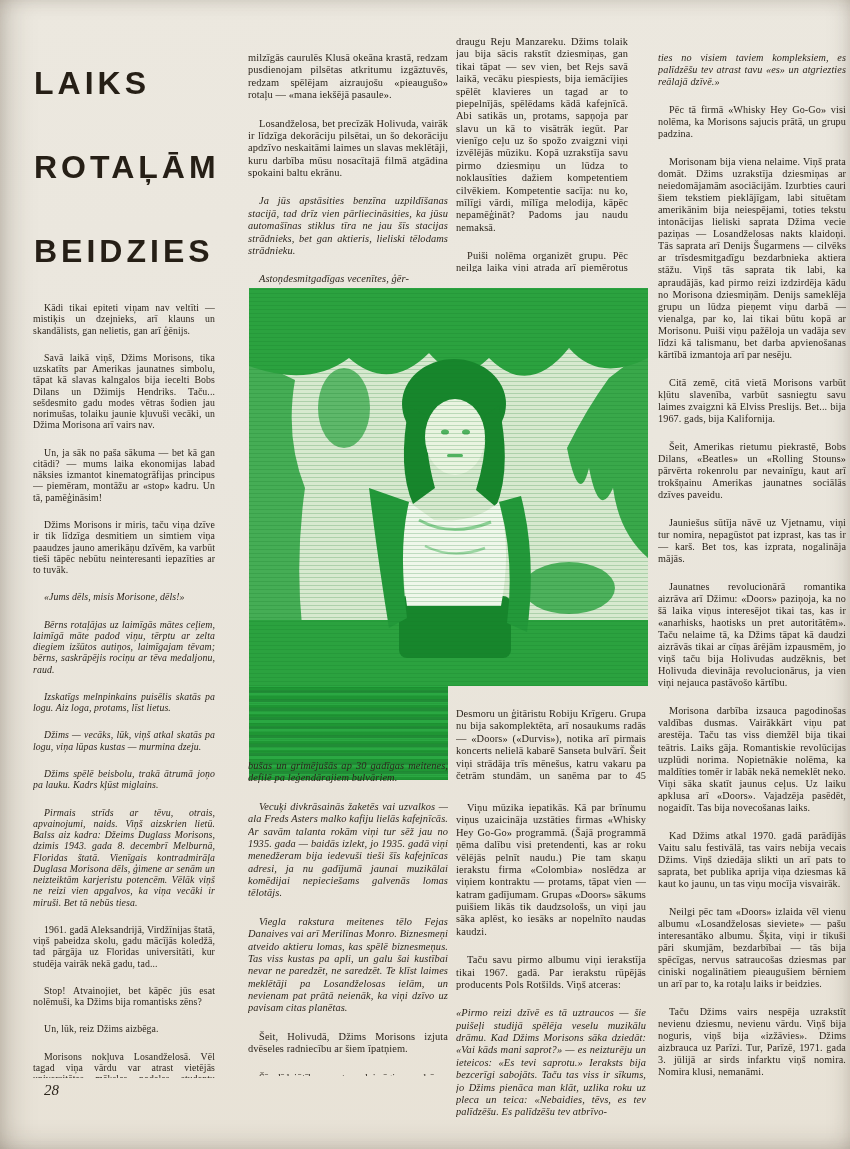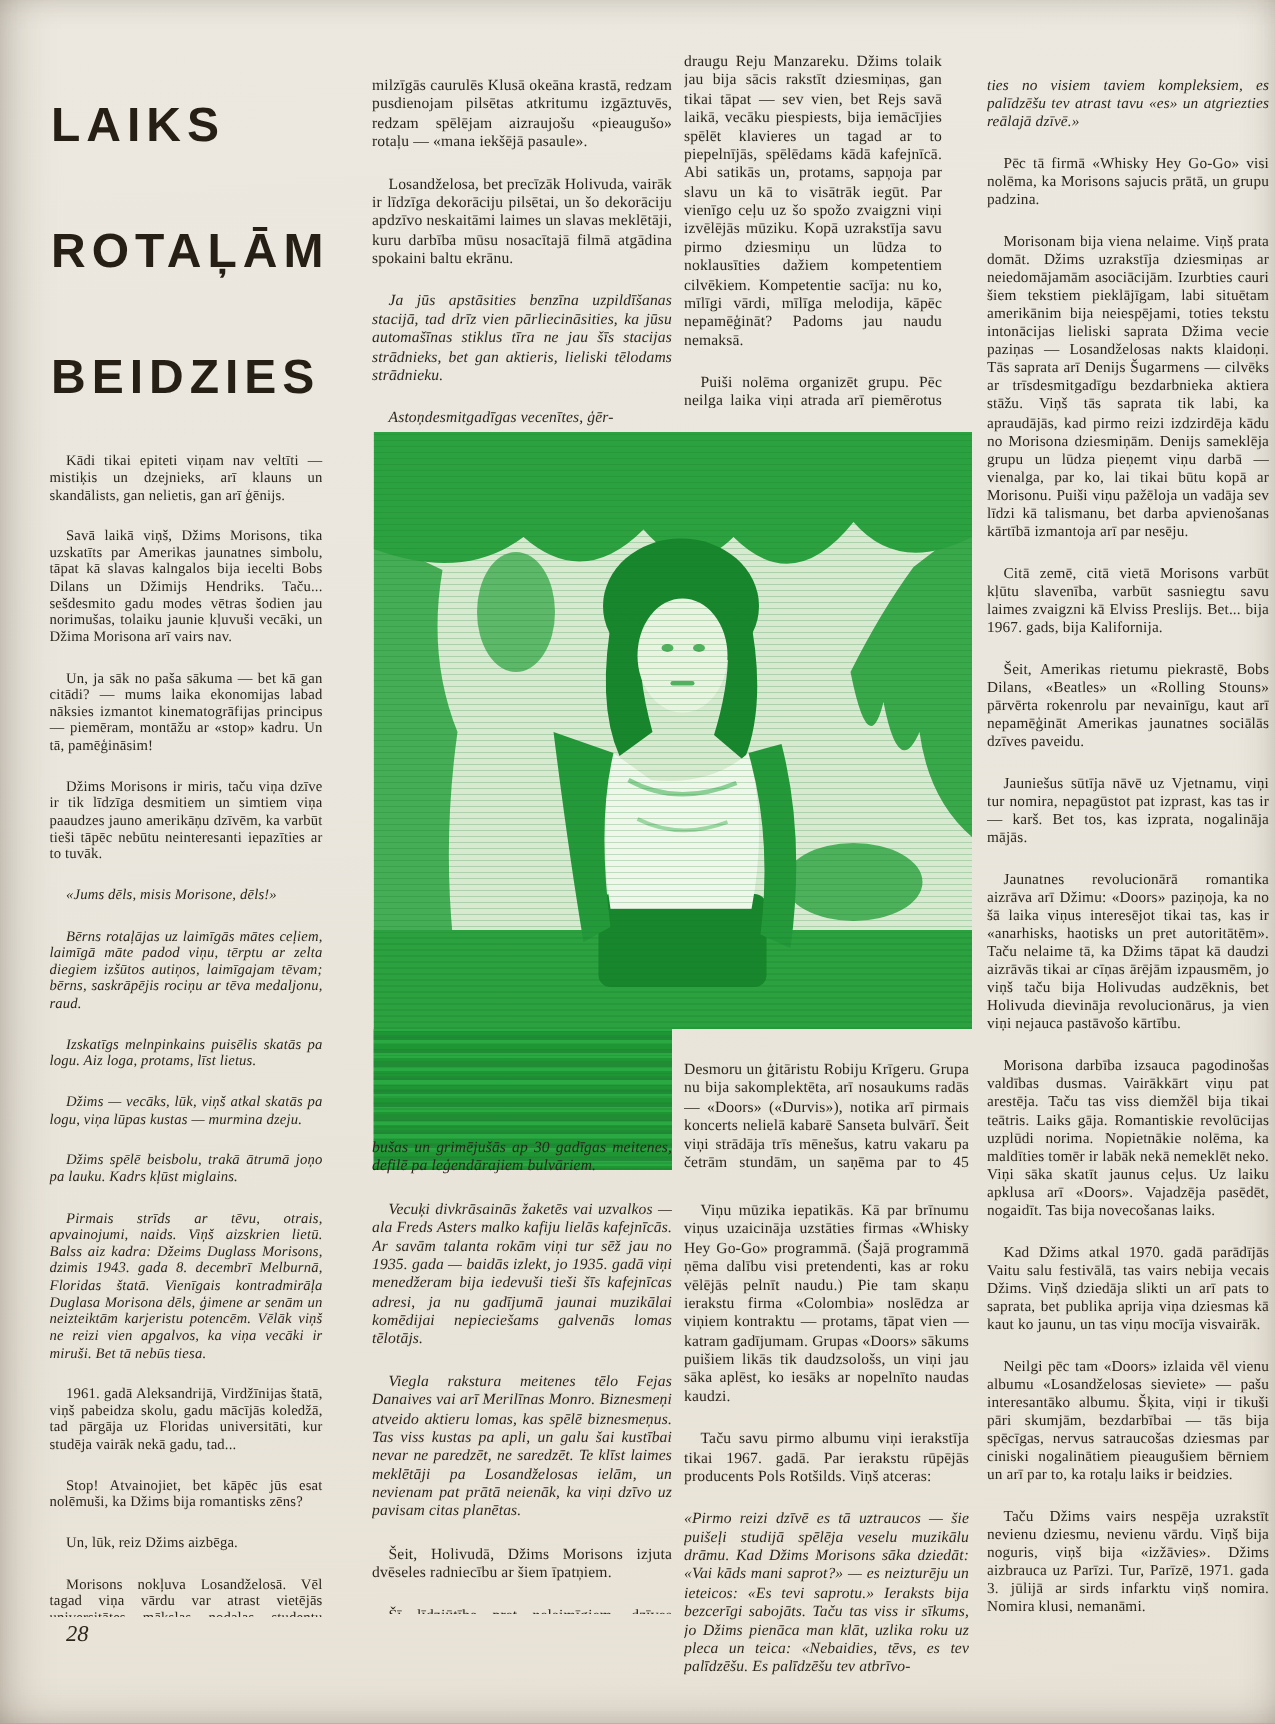--- a/index.html
+++ b/index.html
@@ -72,21 +72,21 @@
     </div>
   <div class="col c3t">
       <p class="noindent">draugu Reju Manzareku. Džims tolaik jau bija sācis rakstīt dziesmiņas, gan tikai tāpat — sev vien, bet Rejs savā laikā, vecāku piespiests, bija iemācījies spēlēt klavieres un tagad ar to piepelnījās, spēlēdams kādā kafejnīcā. Abi satikās un, protams, sapņoja par slavu un kā to visātrāk iegūt. Par vienīgo ceļu uz šo spožo zvaigzni viņi izvēlējās mūziku. Kopā uzrakstīja savu pirmo dziesmiņu un lūdza to noklausīties dažiem kompetentiem cilvēkiem. Kompetentie sacīja: nu ko, mīlīgi vārdi, mīlīga melodija, kāpēc nepamēģināt? Padoms jau naudu nemaksā.</p>
       <p>Puiši nolēma organizēt grupu. Pēc neilga laika viņi atrada arī piemērotus mūziķus — bundzinieku Džonu</p>
     </div>
   <div class="col col4">
       <p class="italic noindent">ties no visiem taviem kompleksiem, es palīdzēšu tev atrast tavu «es» un atgriezties reālajā dzīvē.»</p>
       <p>Pēc tā firmā «Whisky Hey Go-Go» visi nolēma, ka Morisons sajucis prātā, un grupu padzina.</p>
       <p>Morisonam bija viena nelaime. Viņš prata domāt. Džims uzrakstīja dziesmiņas ar neiedomājamām asociācijām. Izurbties cauri šiem tekstiem pieklājīgam, labi situētam amerikānim bija neiespējami, toties tekstu intonācijas lieliski saprata Džima vecie paziņas — Losandželosas nakts klaidoņi. Tās saprata arī Denijs Šugarmens — cilvēks ar trīsdesmitgadīgu bezdarbnieka aktiera stāžu. Viņš tās saprata tik labi, ka apraudājās, kad pirmo reizi izdzirdēja kādu no Morisona dziesmiņām. Denijs sameklēja grupu un lūdza pieņemt viņu darbā — vienalga, par ko, lai tikai būtu kopā ar Morisonu. Puiši viņu pažēloja un vadāja sev līdzi kā talismanu, bet darba apvienošanas kārtībā izmantoja arī par nesēju.</p>
       <p>Citā zemē, citā vietā Morisons varbūt kļūtu slavenība, varbūt sasniegtu savu laimes zvaigzni kā Elviss Preslijs. Bet... bija 1967. gads, bija Kalifornija.</p>
-      <p>Šeit, Amerikas rietumu piekrastē, Bobs Dilans, «Beatles» un «Rolling Stouns» pārvērta rokenrolu par nevainīgu, kaut arī nepamēģināt Amerikas jaunatnes sociālās dzīves paveidu.</p>
+      <p>Šeit, Amerikas rietumu piekrastē, Bobs Dilans, «Beatles» un «Rolling Stouns» pārvērta rokenrolu par nevainīgu, kaut arī trokšņainu Amerikas jaunatnes sociālās dzīves paveidu.</p>
       <p>Jauniešus sūtīja nāvē uz Vjetnamu, viņi tur nomira, nepagūstot pat izprast, kas tas ir — karš. Bet tos, kas izprata, nogalināja mājās.</p>
       <p>Jaunatnes revolucionārā romantika aizrāva arī Džimu: «Doors» paziņoja, ka no šā laika viņus interesējot tikai tas, kas ir «anarhisks, haotisks un pret autoritātēm». Taču nelaime tā, ka Džims tāpat kā daudzi aizrāvās tikai ar cīņas ārējām izpausmēm, jo viņš taču bija Holivudas audzēknis, bet Holivuda dievināja revolucionārus, ja vien viņi nejauca pastāvošo kārtību.</p>
       <p>Morisona darbība izsauca pagodinošas valdības dusmas. Vairākkārt viņu pat arestēja. Taču tas viss diemžēl bija tikai teātris. Laiks gāja. Romantiskie revolūcijas uzplūdi norima. Nopietnākie nolēma, ka maldīties tomēr ir labāk nekā nemeklēt neko. Viņi sāka skatīt jaunus ceļus. Uz laiku apklusa arī «Doors». Vajadzēja pasēdēt, nogaidīt. Tas bija novecošanas laiks.</p>
       <p>Kad Džims atkal 1970. gadā parādījās Vaitu salu festivālā, tas vairs nebija vecais Džims. Viņš dziedāja slikti un arī pats to saprata, bet publika aprija viņa dziesmas kā kaut ko jaunu, un tas viņu mocīja visvairāk.</p>
       <p>Neilgi pēc tam «Doors» izlaida vēl vienu albumu «Losandželosas sieviete» — pašu interesantāko albumu. Šķita, viņi ir tikuši pāri skumjām, bezdarbībai — tās bija spēcīgas, nervus satraucošas dziesmas par ciniski nogalinātiem pieaugušiem bērniem un arī par to, ka rotaļu laiks ir beidzies.</p>
       <p>Taču Džims vairs nespēja uzrakstīt nevienu dziesmu, nevienu vārdu. Viņš bija noguris, viņš bija «izžāvies». Džims aizbrauca uz Parīzi. Tur, Parīzē, 1971. gada 3. jūlijā ar sirds infarktu viņš nomira. Nomira klusi, nemanāmi.</p>
       <p>Kādam ienāca prātā savākt naudu Džeimsa Duglasa Morisona kapa pieminekļim. Nelielu summu arī savāca, bet tad persona, kas bija atbildīga par naudu, pazuda kopā ar to.</p>
       <p class="credit">No padomju un ārzemju preses materiāliem</p>
     </div>
 

